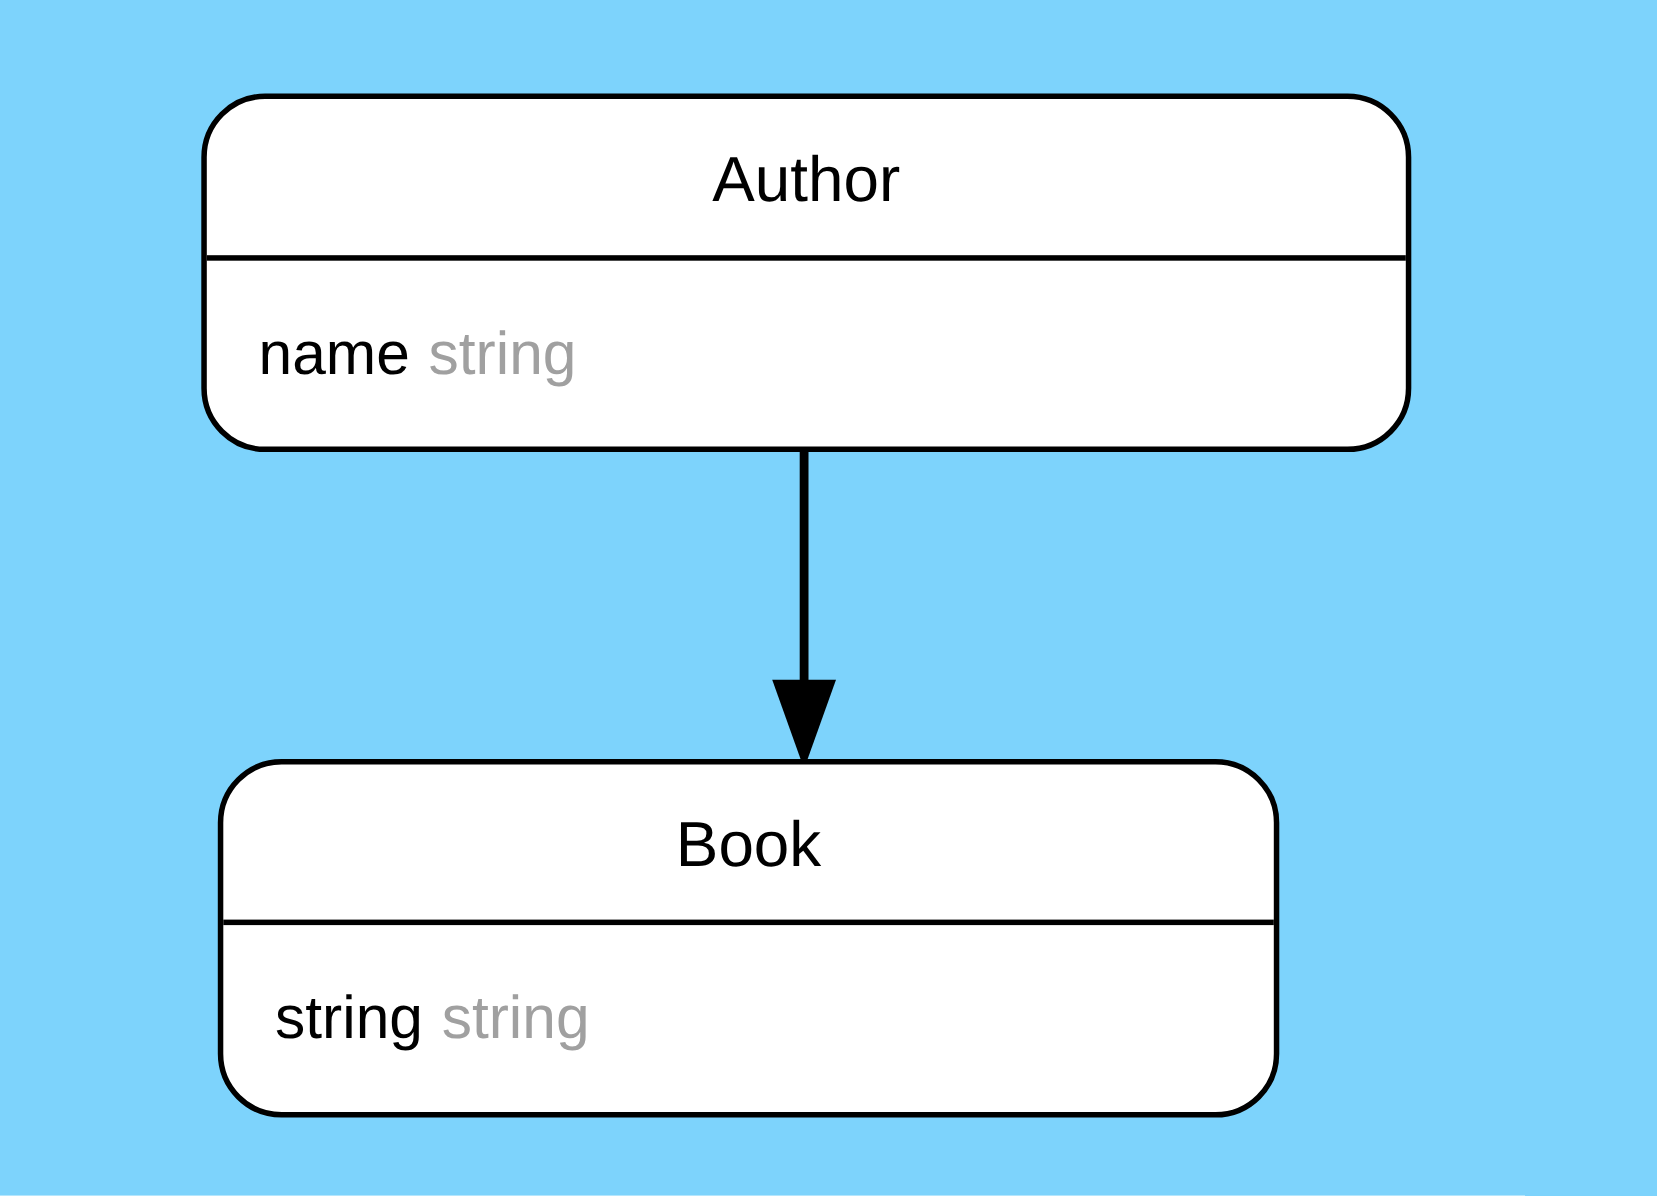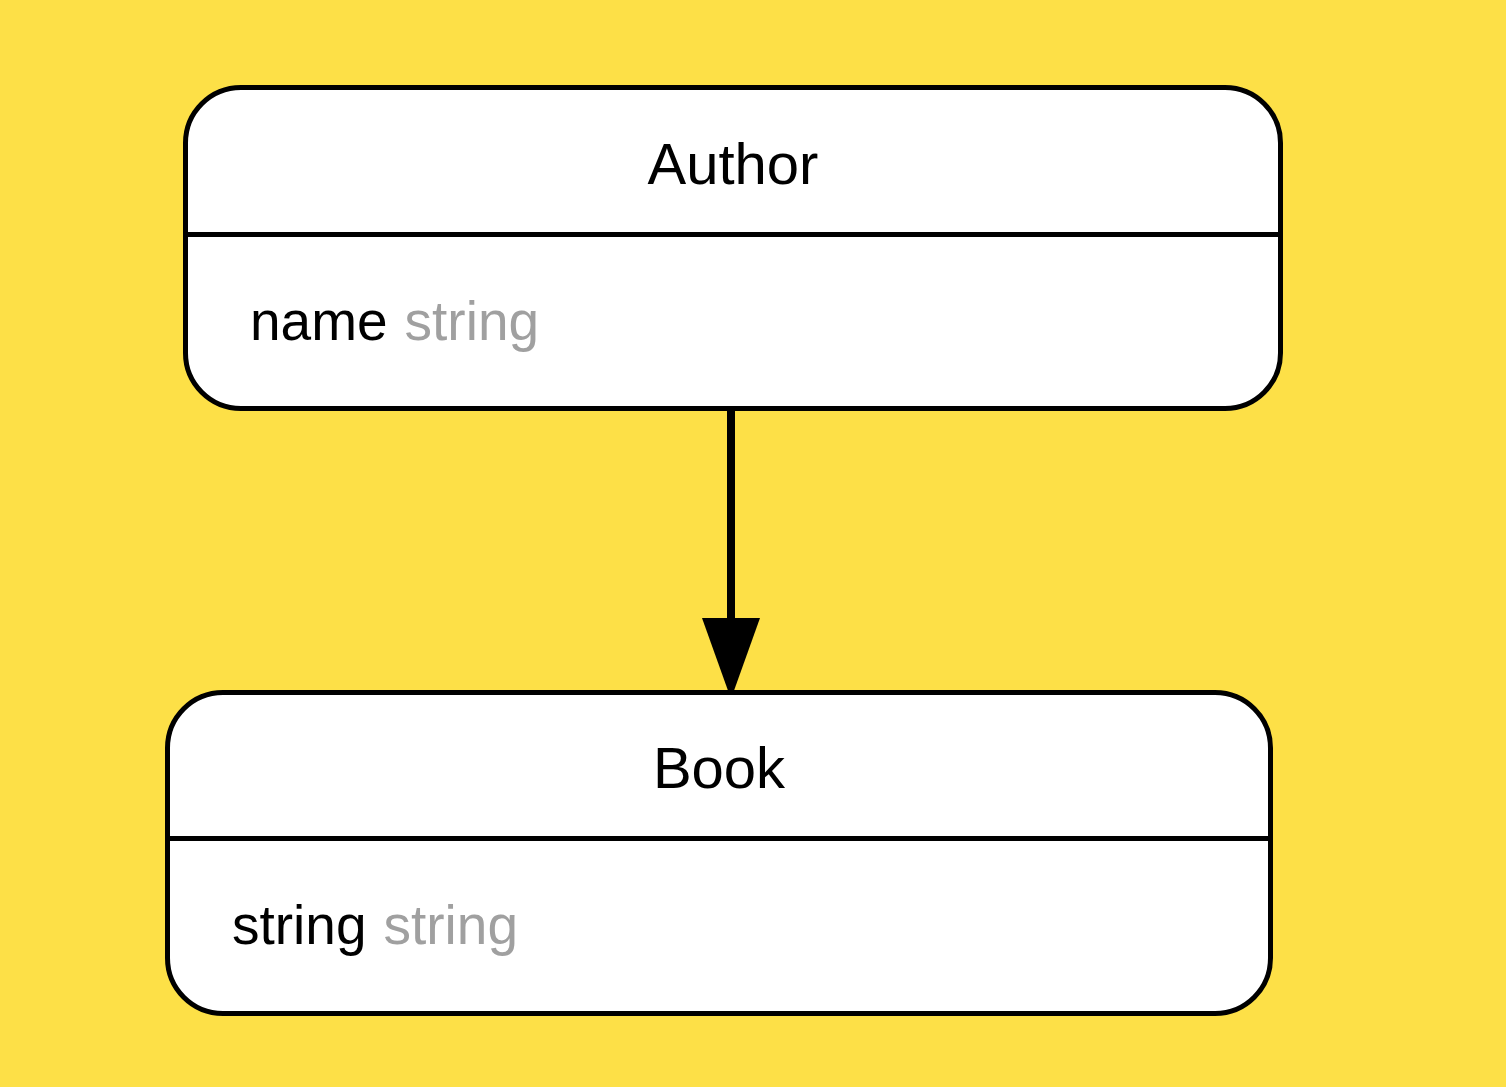--- a/index.html
+++ b/index.html
@@ -8,21 +8,21 @@
     padding: 0;
     background: #ffffff;
   }
   body {
     font-family: "Liberation Sans", sans-serif;
   }
   #canvas {
     position: relative;
     width: 1506px;
     height: 1087px;
-    background: #fde047;
+    background: #7dd3fc;
     overflow: hidden;
   }
   .diagram-svg {
     position: absolute;
     left: 0;
     top: 0;
     width: 1506px;
     height: 1087px;
   }
   .entity-box {
@@ -58,21 +58,21 @@
   }
   .entity-attrs {
     position: absolute;
     left: 0;
     right: 0;
     bottom: 0;
     display: flex;
     flex-direction: column;
     justify-content: center;
     box-sizing: border-box;
-    padding-left: 62px;
+    padding-left: 47px;
   }
   .attr-row {
     display: flex;
     align-items: baseline;
     white-space: nowrap;
     font-size: 55px;
     line-height: 1.05;
   }
   .attr-name {
     color: #000000;
@@ -100,21 +100,21 @@
     </div>
     <div class="entity-divider" style="top:142px;"></div>
     <div class="entity-attrs" style="top:147px; height:169px;">
       <div class="attr-row">
         <span class="attr-name">name</span>
         <span class="attr-type">string</span>
       </div>
     </div>
   </div>
 
-  <div class="entity-box" style="left:165px; top:690px; width:1108px; height:326px;">
+  <div class="entity-box" style="left:198px; top:690px; width:965px; height:326px;">
     <div class="entity-header" style="height:146px;">
       <span class="entity-title">Book</span>
     </div>
     <div class="entity-divider" style="top:141px;"></div>
     <div class="entity-attrs" style="top:146px; height:170px;">
       <div class="attr-row">
         <span class="attr-name">string</span>
         <span class="attr-type">string</span>
       </div>
     </div>

